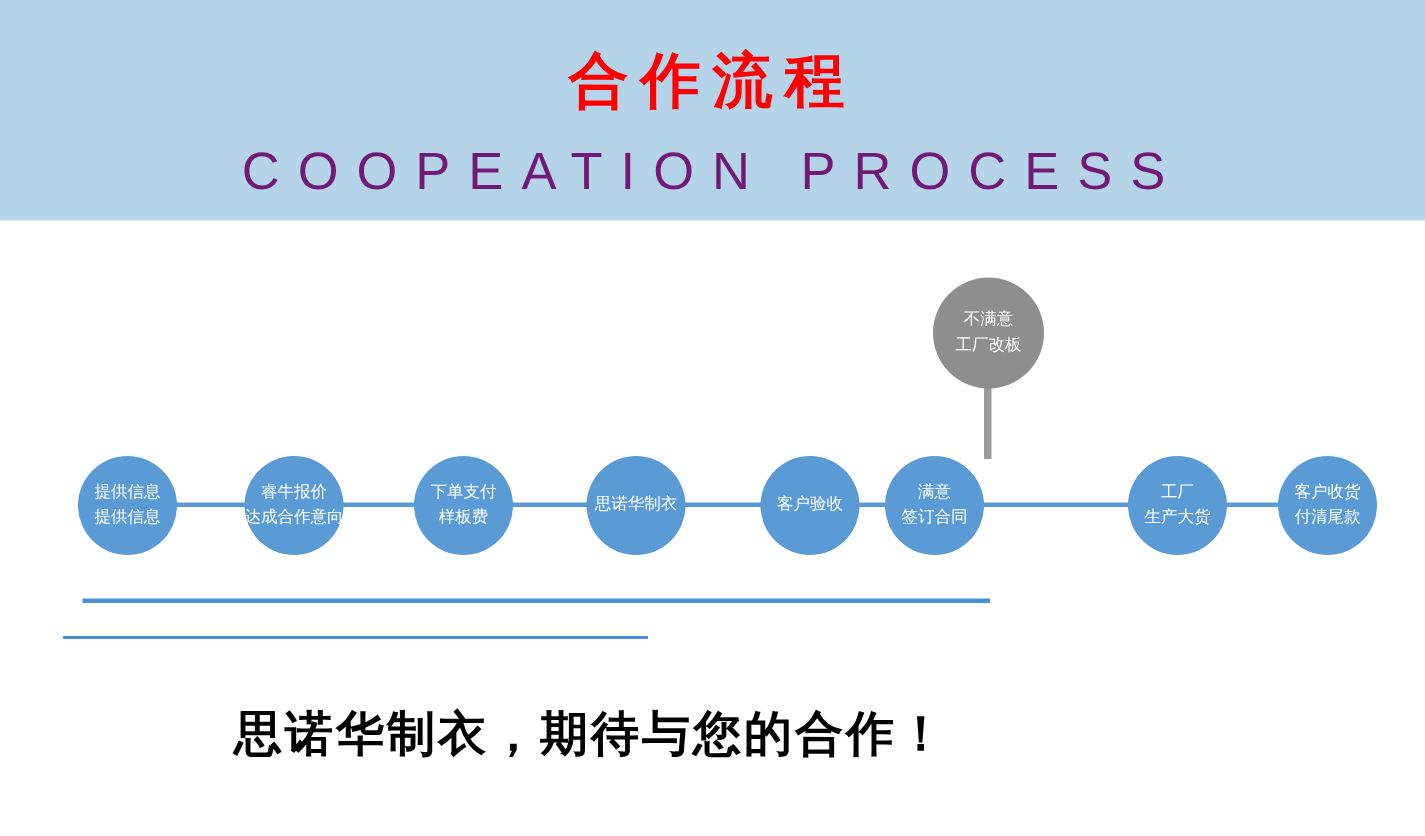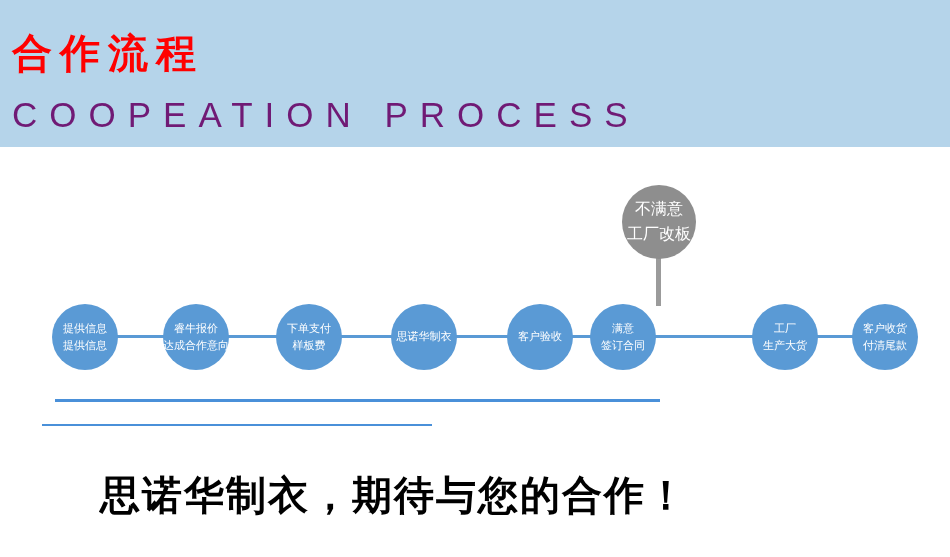--- a/index.html
+++ b/index.html
@@ -14,22 +14,21 @@
     overflow: hidden;
   }
 
   
   .banner {
     position: absolute;
     left: 0; top: 0;
     width: 950px;
     height: 147px;
     background: #b5d4ea;
-    text-align: left;
-    padding-left: 12px;
+    text-align: center;
   }
   .banner-title {
     margin-top: 26px;
     font-size: 40px;
     font-weight: bold;
     letter-spacing: 8px;
     color: #ff0000;
   }
   .banner-subtitle {
     margin-top: 14px;
@@ -81,21 +80,21 @@
     top: 157px;            
   }
   .node span { white-space: nowrap; }
 
   .node-gray {
     width: 74px;
     height: 74px;
     background: #8e8e8e;
     top: 38px;             
     left: 622px;
-    font-size: 16px;
+    font-size: 11px;
   }
 
   .n1 { left: 52px;  }
   .n2 { left: 163px; }
   .n3 { left: 276px; }
   .n4 { left: 391px; }
   .n5 { left: 507px; }
   .n6 { left: 590px; }
   .n7 { left: 752px; }
   .n8 { left: 852px; }
@@ -117,21 +116,21 @@
     background: #4a90d9;
   }
 
   
   .slogan {
     position: absolute;
     left: 0;
     top: 468px;
     width: 788px;
     text-align: center;
-    font-size: 40px;
+    font-size: 32px;
     font-weight: bold;
     color: #000000;
     letter-spacing: 2px;
   }
 </style>
 </head>
 <body>
 
 <div class="page">
 

